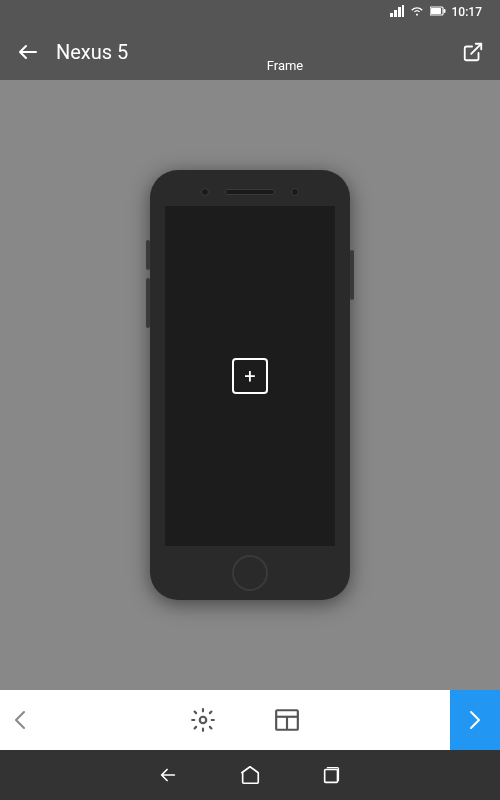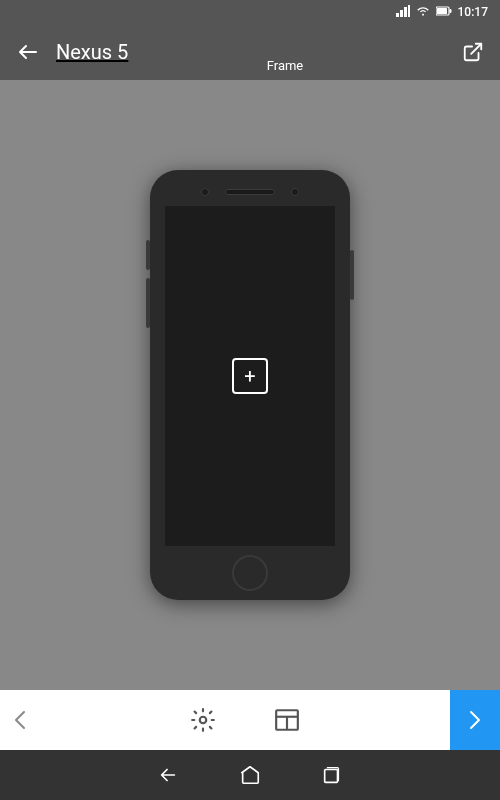--- a/index.html
+++ b/index.html
@@ -13,21 +13,21 @@
     }
 
     
     .status-bar {
       width: 100%;
       height: 24px;
       background: #555;
       display: flex;
       align-items: center;
       justify-content: flex-end;
-      padding: 0 12px;
+      padding: 0 18px;
     }
 
     .status-bar-icons {
       display: flex;
       align-items: center;
       gap: 6px;
     }
 
     .status-bar-icon {
       color: white;
@@ -42,21 +42,20 @@
 
     
     .app-bar {
       width: 100%;
       height: 56px;
       background: #555;
       display: flex;
       align-items: center;
       justify-content: space-between;
       padding: 0 16px;
-      text-decoration: underline;
     }
 
     .app-bar-left {
       display: flex;
       align-items: center;
       gap: 16px;
     }
 
     .back-btn {
       color: white;

